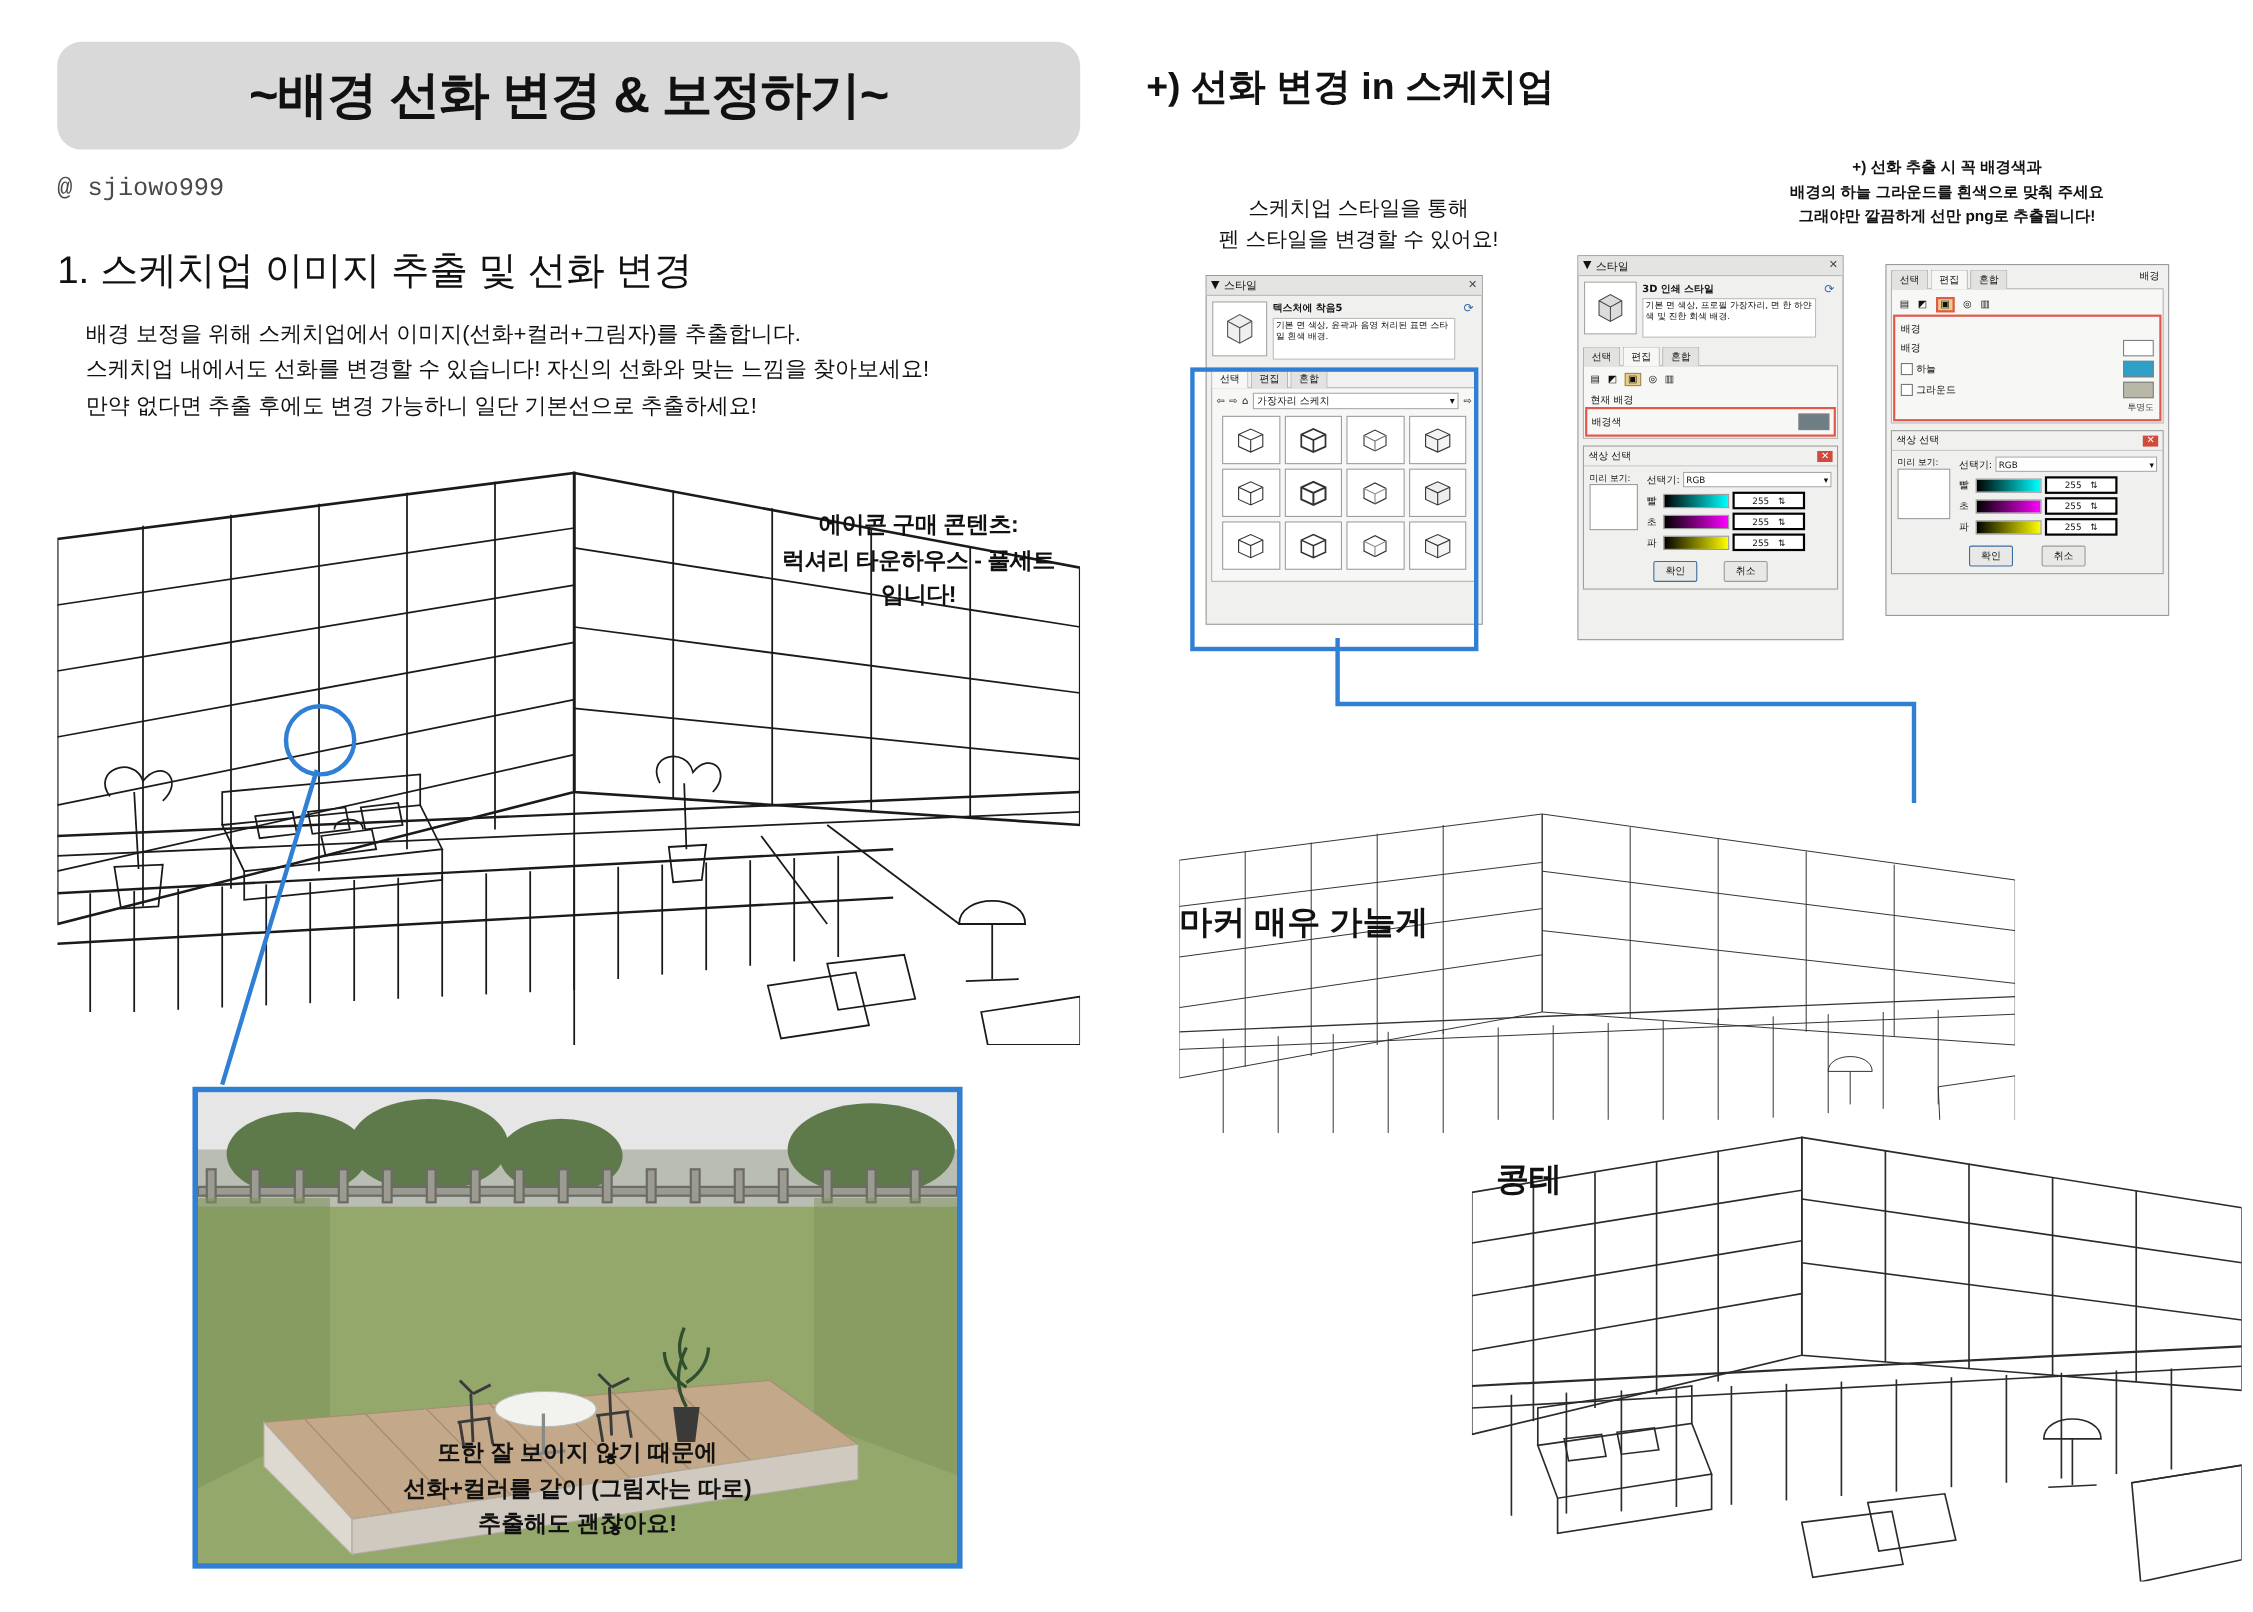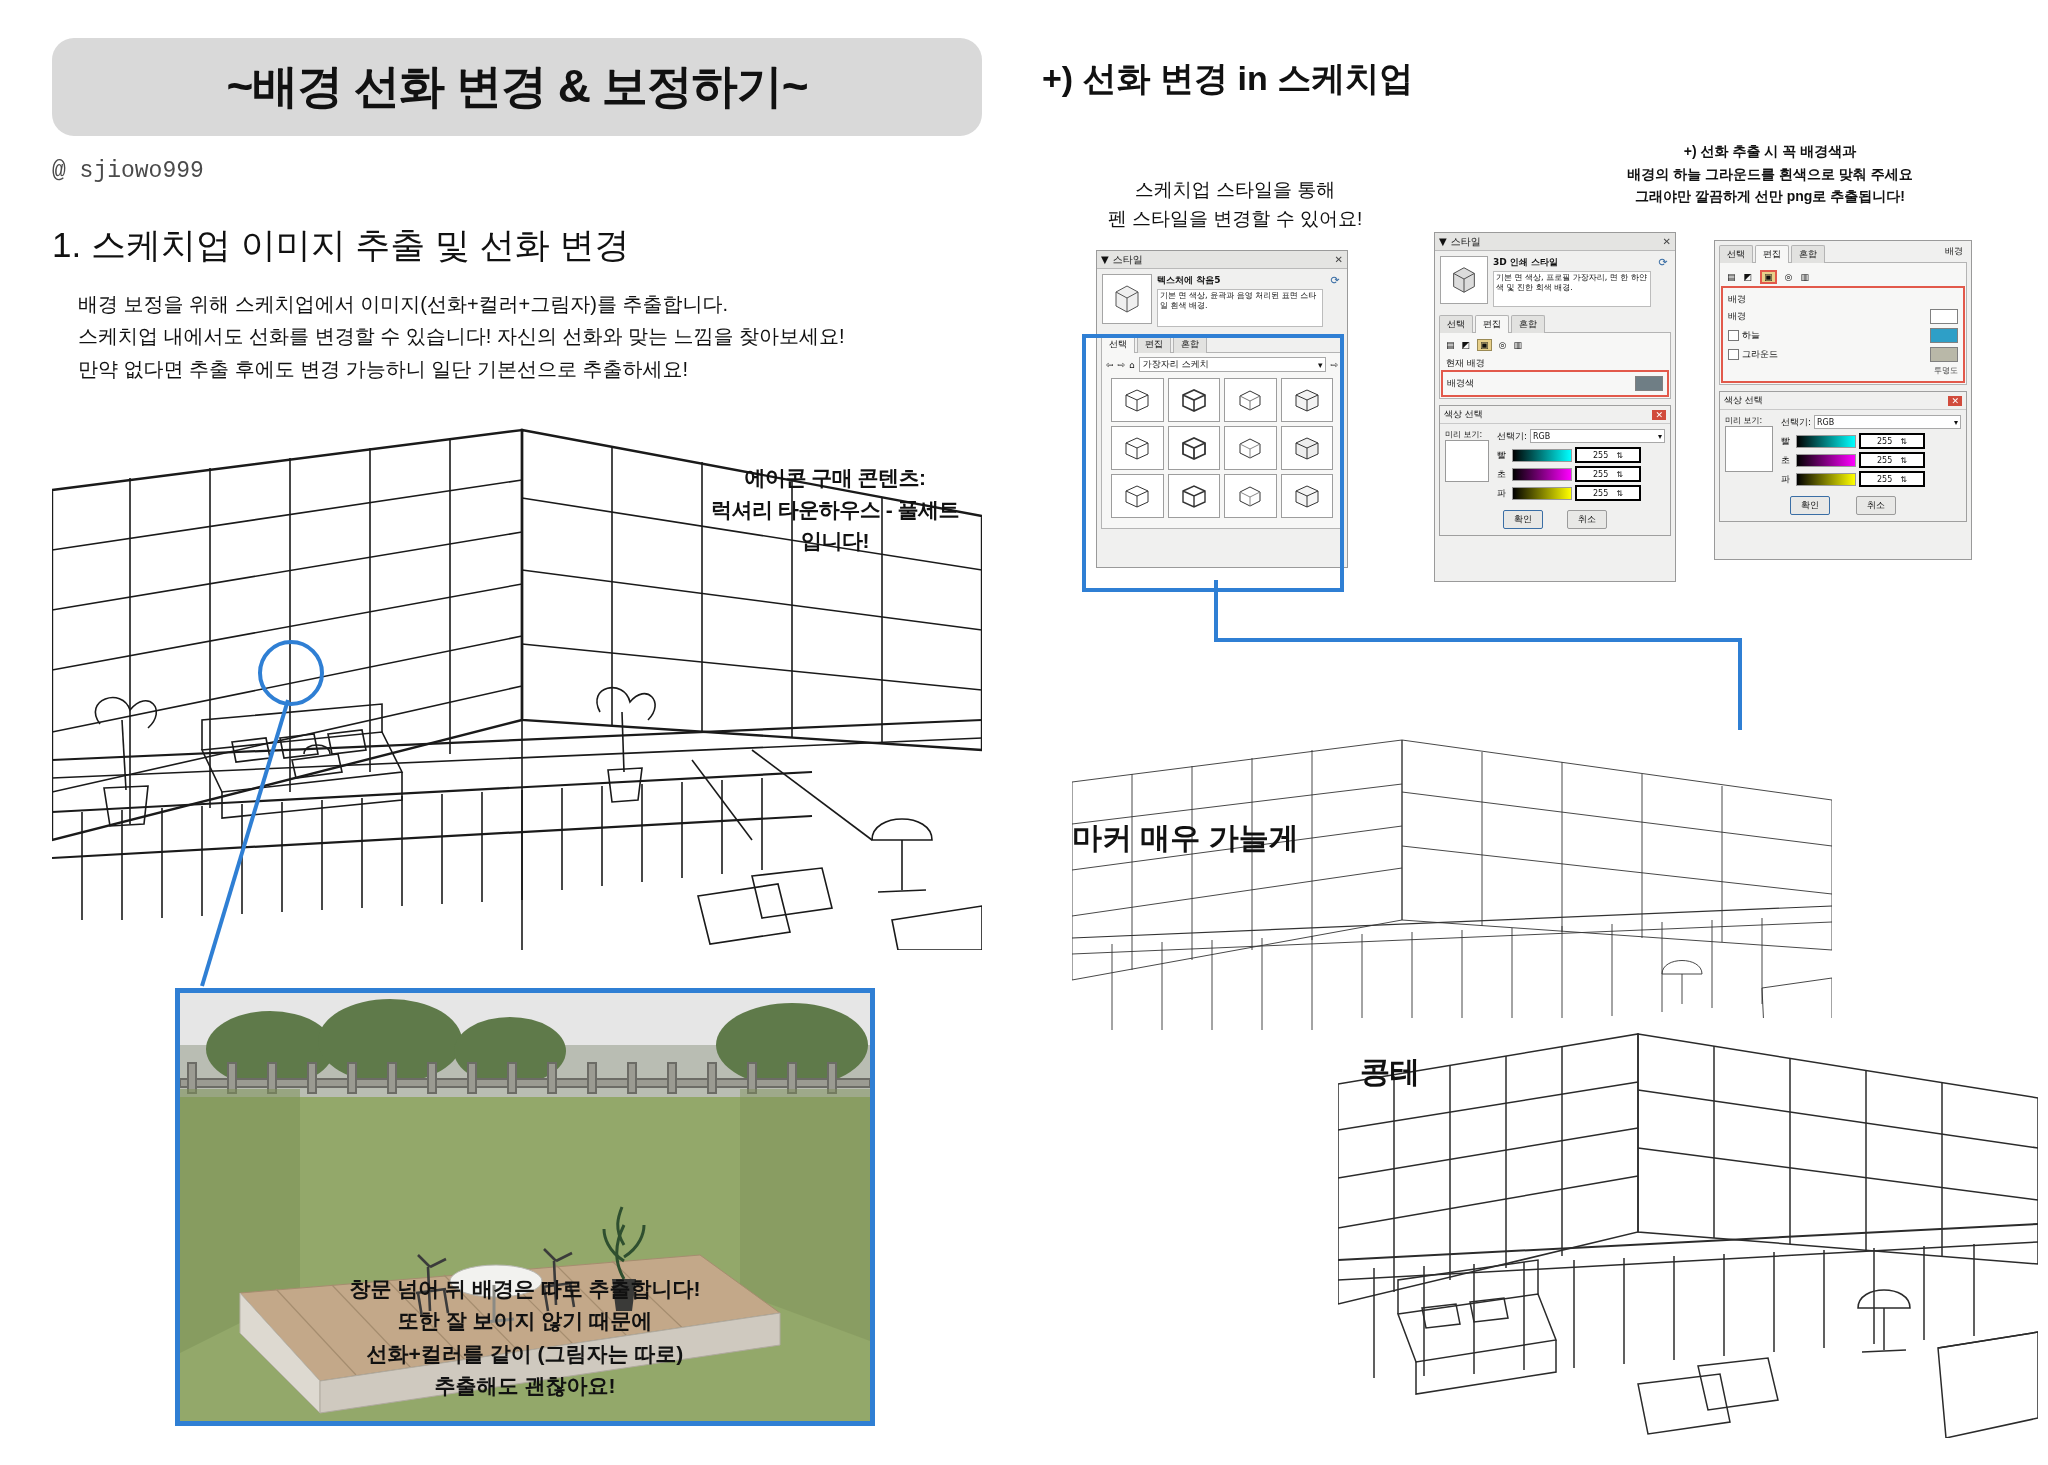--- a/index.html
+++ b/index.html
@@ -316,21 +316,20 @@
       <path d="M432 286 L456 286 L452 318 L436 318 Z" fill="#3a3a38"></path>
       <g stroke="#2f4f2f" stroke-width="3" fill="none">
         <path d="M444 286 C430 262 440 240 444 232"></path>
         <path d="M444 268 C428 258 424 244 424 236"></path>
         <path d="M444 264 C460 254 464 240 464 232"></path>
         <path d="M444 252 C434 236 438 224 442 214"></path>
       </g>
     </g>
   </svg>
   <div class="render-caption">
-    <div>창문 넘어 뒤 배경은 따로 추출합니다!</div>
     <div>또한 잘 보이지 않기 때문에</div>
     <div>선화+컬러를 같이 (그림자는 따로)</div>
     <div>추출해도 괜찮아요!</div>
   </div>
 </div>
 
 <div class="abs" id="right-title">+) 선화 변경 in 스케치업</div>
 
 <div class="abs" id="note-style">
   <div>스케치업 스타일을 통해</div>

